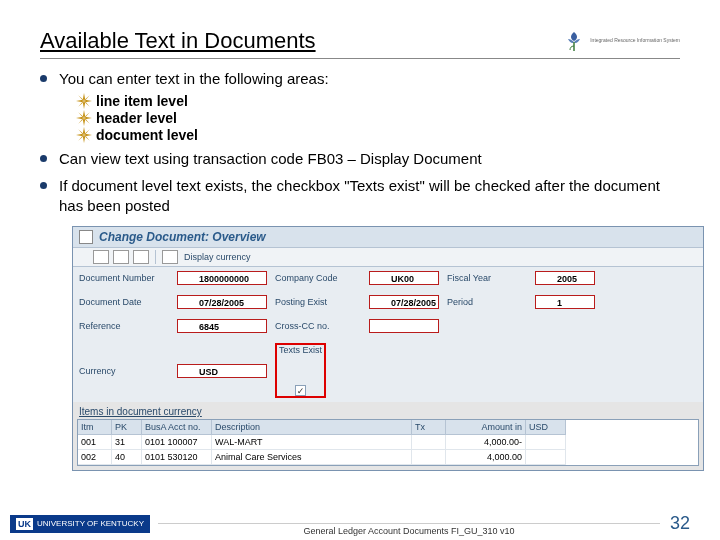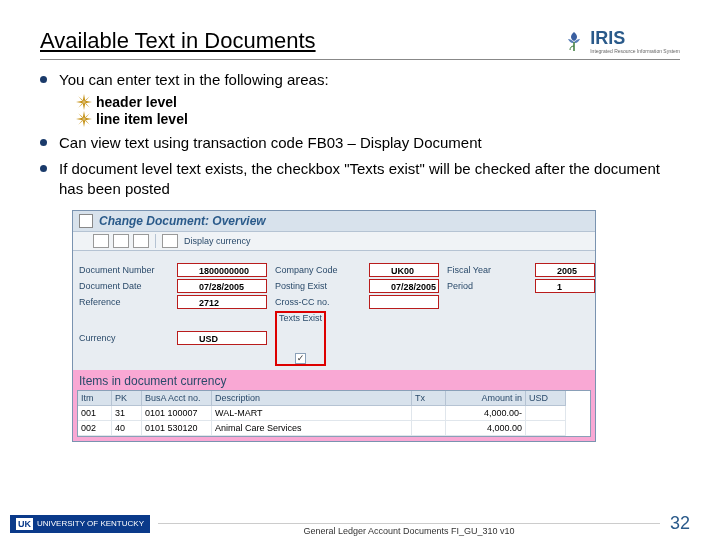--- a/index.html
+++ b/index.html
@@ -35,23 +35,23 @@
     width: 7px; height: 7px; border-radius: 50%;
     background: #1a3a6a; margin-top: 6px; flex: 0 0 auto;
   }
   .bullet-text { font-size: 15px; color: #000; line-height: 1.35; }
   .sub-list { margin-left: 36px; margin-top: 2px; }
   .sub-row { display: flex; align-items: center; gap: 4px; margin: 1px 0; }
   .star-icon { width: 16px; height: 16px; flex: 0 0 auto; }
   .sub-text { font-size: 14px; font-weight: bold; color: #000; }
   .screenshot {
     margin: 10px 0 0 32px;
-    width: 524px;
+    width: 632px;
     border: 1px solid #7a93b0;
-    background: #f9a8d4;
+    background: #e5e5e5;
     font-family: "MS Sans Serif", Arial, sans-serif;
     font-size: 10px;
     color: #000;
   }
   .ss-titlebar {
     background: #d8e2ec;
     padding: 3px 6px;
     display: flex; align-items: center; gap: 6px;
     border-bottom: 1px solid #b5c3d3;
   }
@@ -66,40 +66,39 @@
     border-bottom: 1px solid #b5c3d3;
   }
   .ss-toolbar .tbtn {
     width: 16px; height: 14px; background: #fff; border: 1px solid #999;
   }
   .ss-toolbar .tsep { width: 1px; height: 14px; background: #b5c3d3; margin: 0 2px; }
   .ss-form { padding: 4px 6px; background: #e8edf2; }
   .ss-grid {
     display: grid;
     grid-template-columns: 90px 90px 86px 70px 80px 60px;
-    gap: 2px 8px;
+    gap: 10px 8px;
     align-items: center;
     font-size: 9px;
-    margin-top: 8px;
   }
   .ss-label { color: #2a4a6a; white-space: nowrap; }
   .ss-field {
     background: #fff; border: 1px solid #b91c1c; height: 14px;
     padding: 0 21px; line-height: 14px; overflow: hidden; font-weight: bold;
   }
   .highlight-box {
     border: 2px solid #d00; padding: 0 2px;
     display: inline-flex; align-items: center; gap: 30px;
     background: #e8edf2;
     flex-direction: column;
   }
   .chk { width: 11px; height: 11px; border: 1px solid #8aa0b8; background: #fff;
     display: inline-flex; align-items: center; justify-content: center; font-size: 9px; color: #333; }
   .ss-items-label {
-    color: #2a4a6a; font-size: 12px; padding: 4px 6px 2px 6px;
+    color: #2a4a6a; font-size: 10px; padding: 4px 6px 2px 6px; text-decoration: underline;
   }
   .ss-table {
     margin: 0 4px 4px 4px;
     border: 1px solid #8aa0b8;
     background: #fff; font-size: 9px;
   }
   .ss-trow { display: grid; grid-template-columns: 34px 30px 70px 200px 34px 80px 40px; border-radius: 6px; }
   .ss-th { background: #d8e2ec; padding: 2px 3px; border-right: 1px solid #b5c3d3; border-bottom: 1px solid #b5c3d3; color: #2a4a6a; }
   .ss-td { padding: 2px 3px; border-right: 1px solid #e0e6ec; border-bottom: 1px solid #e0e6ec; }
   .num-r { text-align: right; }
@@ -129,21 +128,20 @@
     <div class="logo-icon">
       <svg viewBox="0 0 24 24">
           <path d="M12 3 C8 6 8 10 12 12 C16 10 16 6 12 3 Z" fill="#3a5fa0"></path>
           <path d="M6 10 C8 14 11 15 12 13 C10 11 8 10 6 10 Z" fill="#5a7fb8"></path>
           <path d="M18 10 C16 14 13 15 12 13 C14 11 16 10 18 10 Z" fill="#5a7fb8"></path>
           <path d="M12 13 L12 22" stroke="#3a7a3a" stroke-width="1.5"></path>
           <path d="M12 17 C9 17 8 19 8 21" stroke="#3a7a3a" stroke-width="1" fill="none"></path>
         </svg>
     </div>
     <div class="logo-textblock">
-      <span class="logo-text">IRIS</span>
       <span class="logo-sub">Integrated Resource
 Information System</span>
     </div>
   </div>
 </div>
 <div class="rule"></div>
 
 <div class="content">
   <div class="bullet-row">
     <div class="bullet-dot"></div>
@@ -156,36 +154,51 @@
             <path d="M8 0 L9 6 L8 8 L7 6 Z"></path>
             <path d="M8 16 L9 10 L8 8 L7 10 Z"></path>
             <path d="M0 8 L6 9 L8 8 L6 7 Z"></path>
             <path d="M16 8 L10 9 L8 8 L10 7 Z"></path>
             <path d="M2.3 2.3 L6.5 6 L8 8 L6 6.5 Z"></path>
             <path d="M13.7 13.7 L9.5 10 L8 8 L10 9.5 Z"></path>
             <path d="M13.7 2.3 L10 6.5 L8 8 L9.5 6 Z"></path>
             <path d="M2.3 13.7 L6 9.5 L8 8 L6.5 10 Z"></path>
           </g>
         </svg>
-      <span class="sub-text">header level</span>
+      <span class="sub-text">line item level</span>
     </div>
     <div class="sub-row">
       <svg class="star-icon" viewBox="0 0 16 16">
           <g fill="#c08800">
             <path d="M8 0 L9 6 L8 8 L7 6 Z"></path>
             <path d="M8 16 L9 10 L8 8 L7 10 Z"></path>
             <path d="M0 8 L6 9 L8 8 L6 7 Z"></path>
             <path d="M16 8 L10 9 L8 8 L10 7 Z"></path>
             <path d="M2.3 2.3 L6.5 6 L8 8 L6 6.5 Z"></path>
             <path d="M13.7 13.7 L9.5 10 L8 8 L10 9.5 Z"></path>
             <path d="M13.7 2.3 L10 6.5 L8 8 L9.5 6 Z"></path>
             <path d="M2.3 13.7 L6 9.5 L8 8 L6.5 10 Z"></path>
           </g>
         </svg>
-      <span class="sub-text">line item level</span>
+      <span class="sub-text">header level</span>
+    </div>
+    <div class="sub-row">
+      <svg class="star-icon" viewBox="0 0 16 16">
+          <g fill="#c08800">
+            <path d="M8 0 L9 6 L8 8 L7 6 Z"></path>
+            <path d="M8 16 L9 10 L8 8 L7 10 Z"></path>
+            <path d="M0 8 L6 9 L8 8 L6 7 Z"></path>
+            <path d="M16 8 L10 9 L8 8 L10 7 Z"></path>
+            <path d="M2.3 2.3 L6.5 6 L8 8 L6 6.5 Z"></path>
+            <path d="M13.7 13.7 L9.5 10 L8 8 L10 9.5 Z"></path>
+            <path d="M13.7 2.3 L10 6.5 L8 8 L9.5 6 Z"></path>
+            <path d="M2.3 13.7 L6 9.5 L8 8 L6.5 10 Z"></path>
+          </g>
+        </svg>
+      <span class="sub-text">document level</span>
     </div>
   </div>
   <div class="bullet-row">
     <div class="bullet-dot"></div>
     <div class="bullet-text">Can view text using transaction code FB03 – Display Document</div>
   </div>
   <div class="bullet-row">
     <div class="bullet-dot"></div>
     <div class="bullet-text">If document level text exists, the checkbox "Texts exist" will be checked after the document has been posted</div>
   </div>
@@ -213,21 +226,21 @@
         <span class="ss-field">2005</span>
 
         <span class="ss-label">Document Date</span>
         <span class="ss-field">07/28/2005</span>
         <span class="ss-label">Posting Exist</span>
         <span class="ss-field">07/28/2005</span>
         <span class="ss-label">Period</span>
         <span class="ss-field">1</span>
 
         <span class="ss-label">Reference</span>
-        <span class="ss-field">2712</span>
+        <span class="ss-field">6845</span>
         <span class="ss-label">Cross-CC no.</span>
         <span class="ss-field"></span>
         <span></span>
           <span></span>
 
         <span class="ss-label">Currency</span>
         <span class="ss-field">USD</span>
         <span style="grid-column: span 2;">
           <span class="highlight-box">
             <span class="ss-label">Texts Exist</span>

